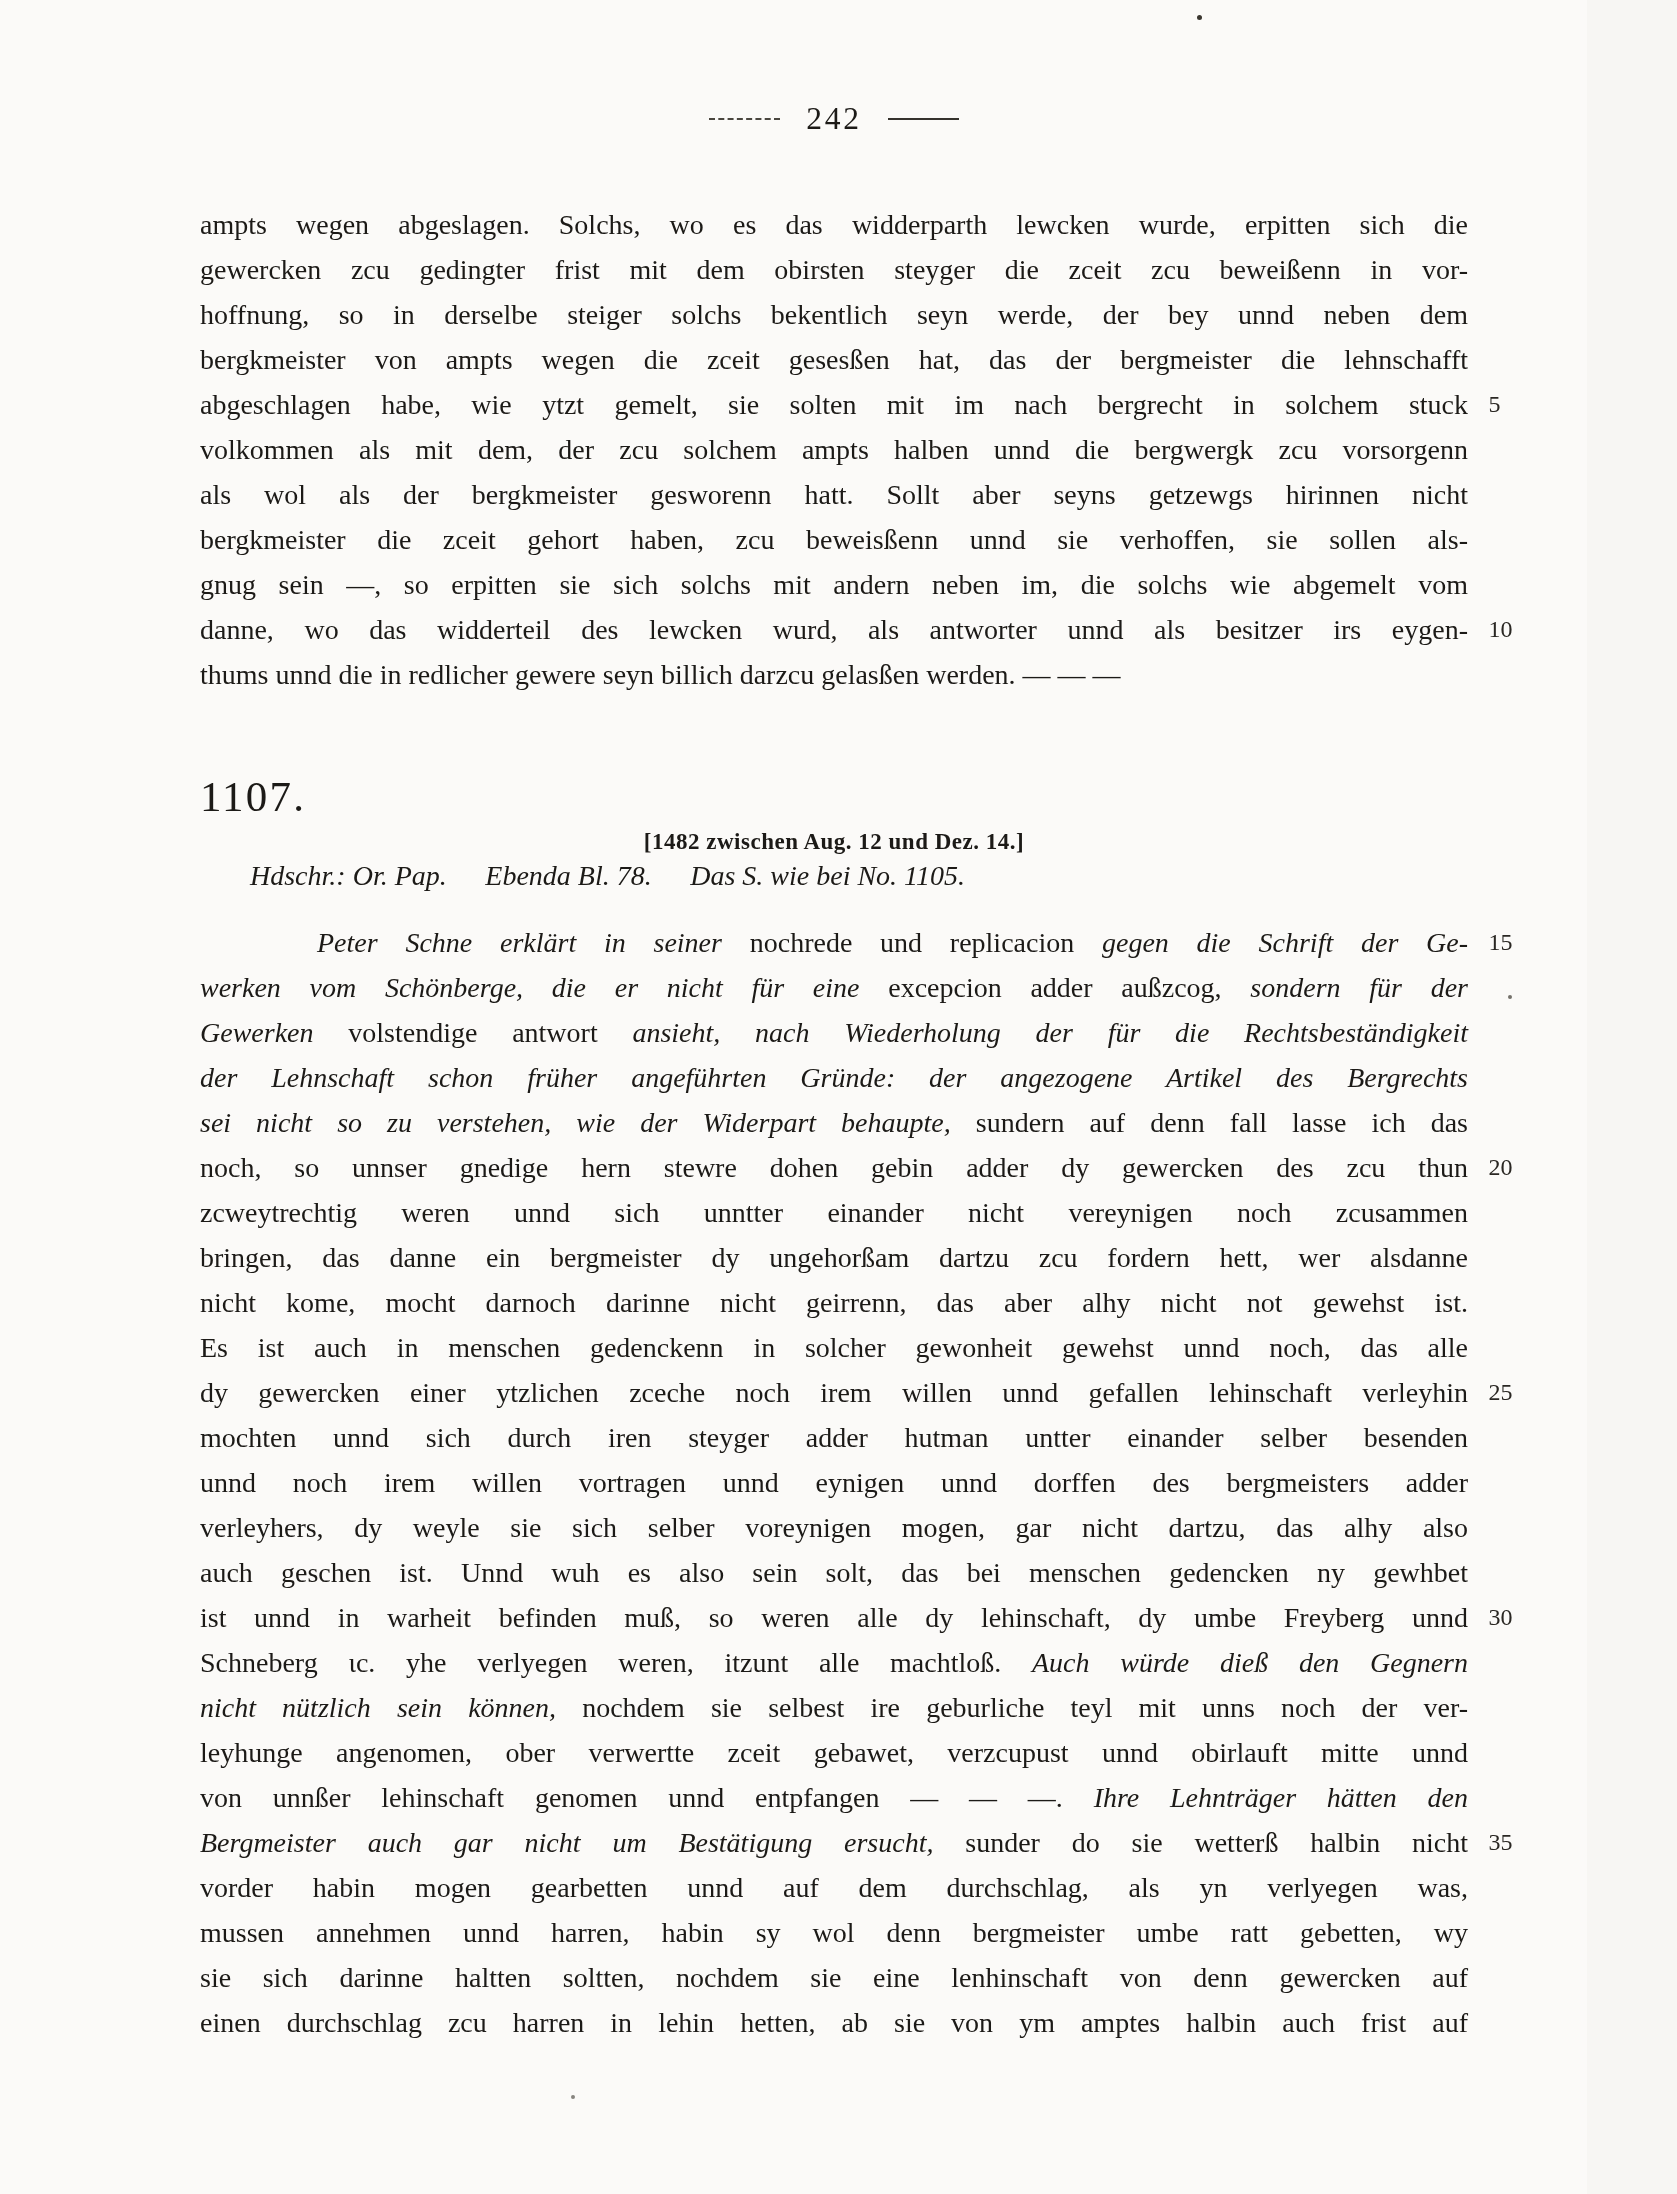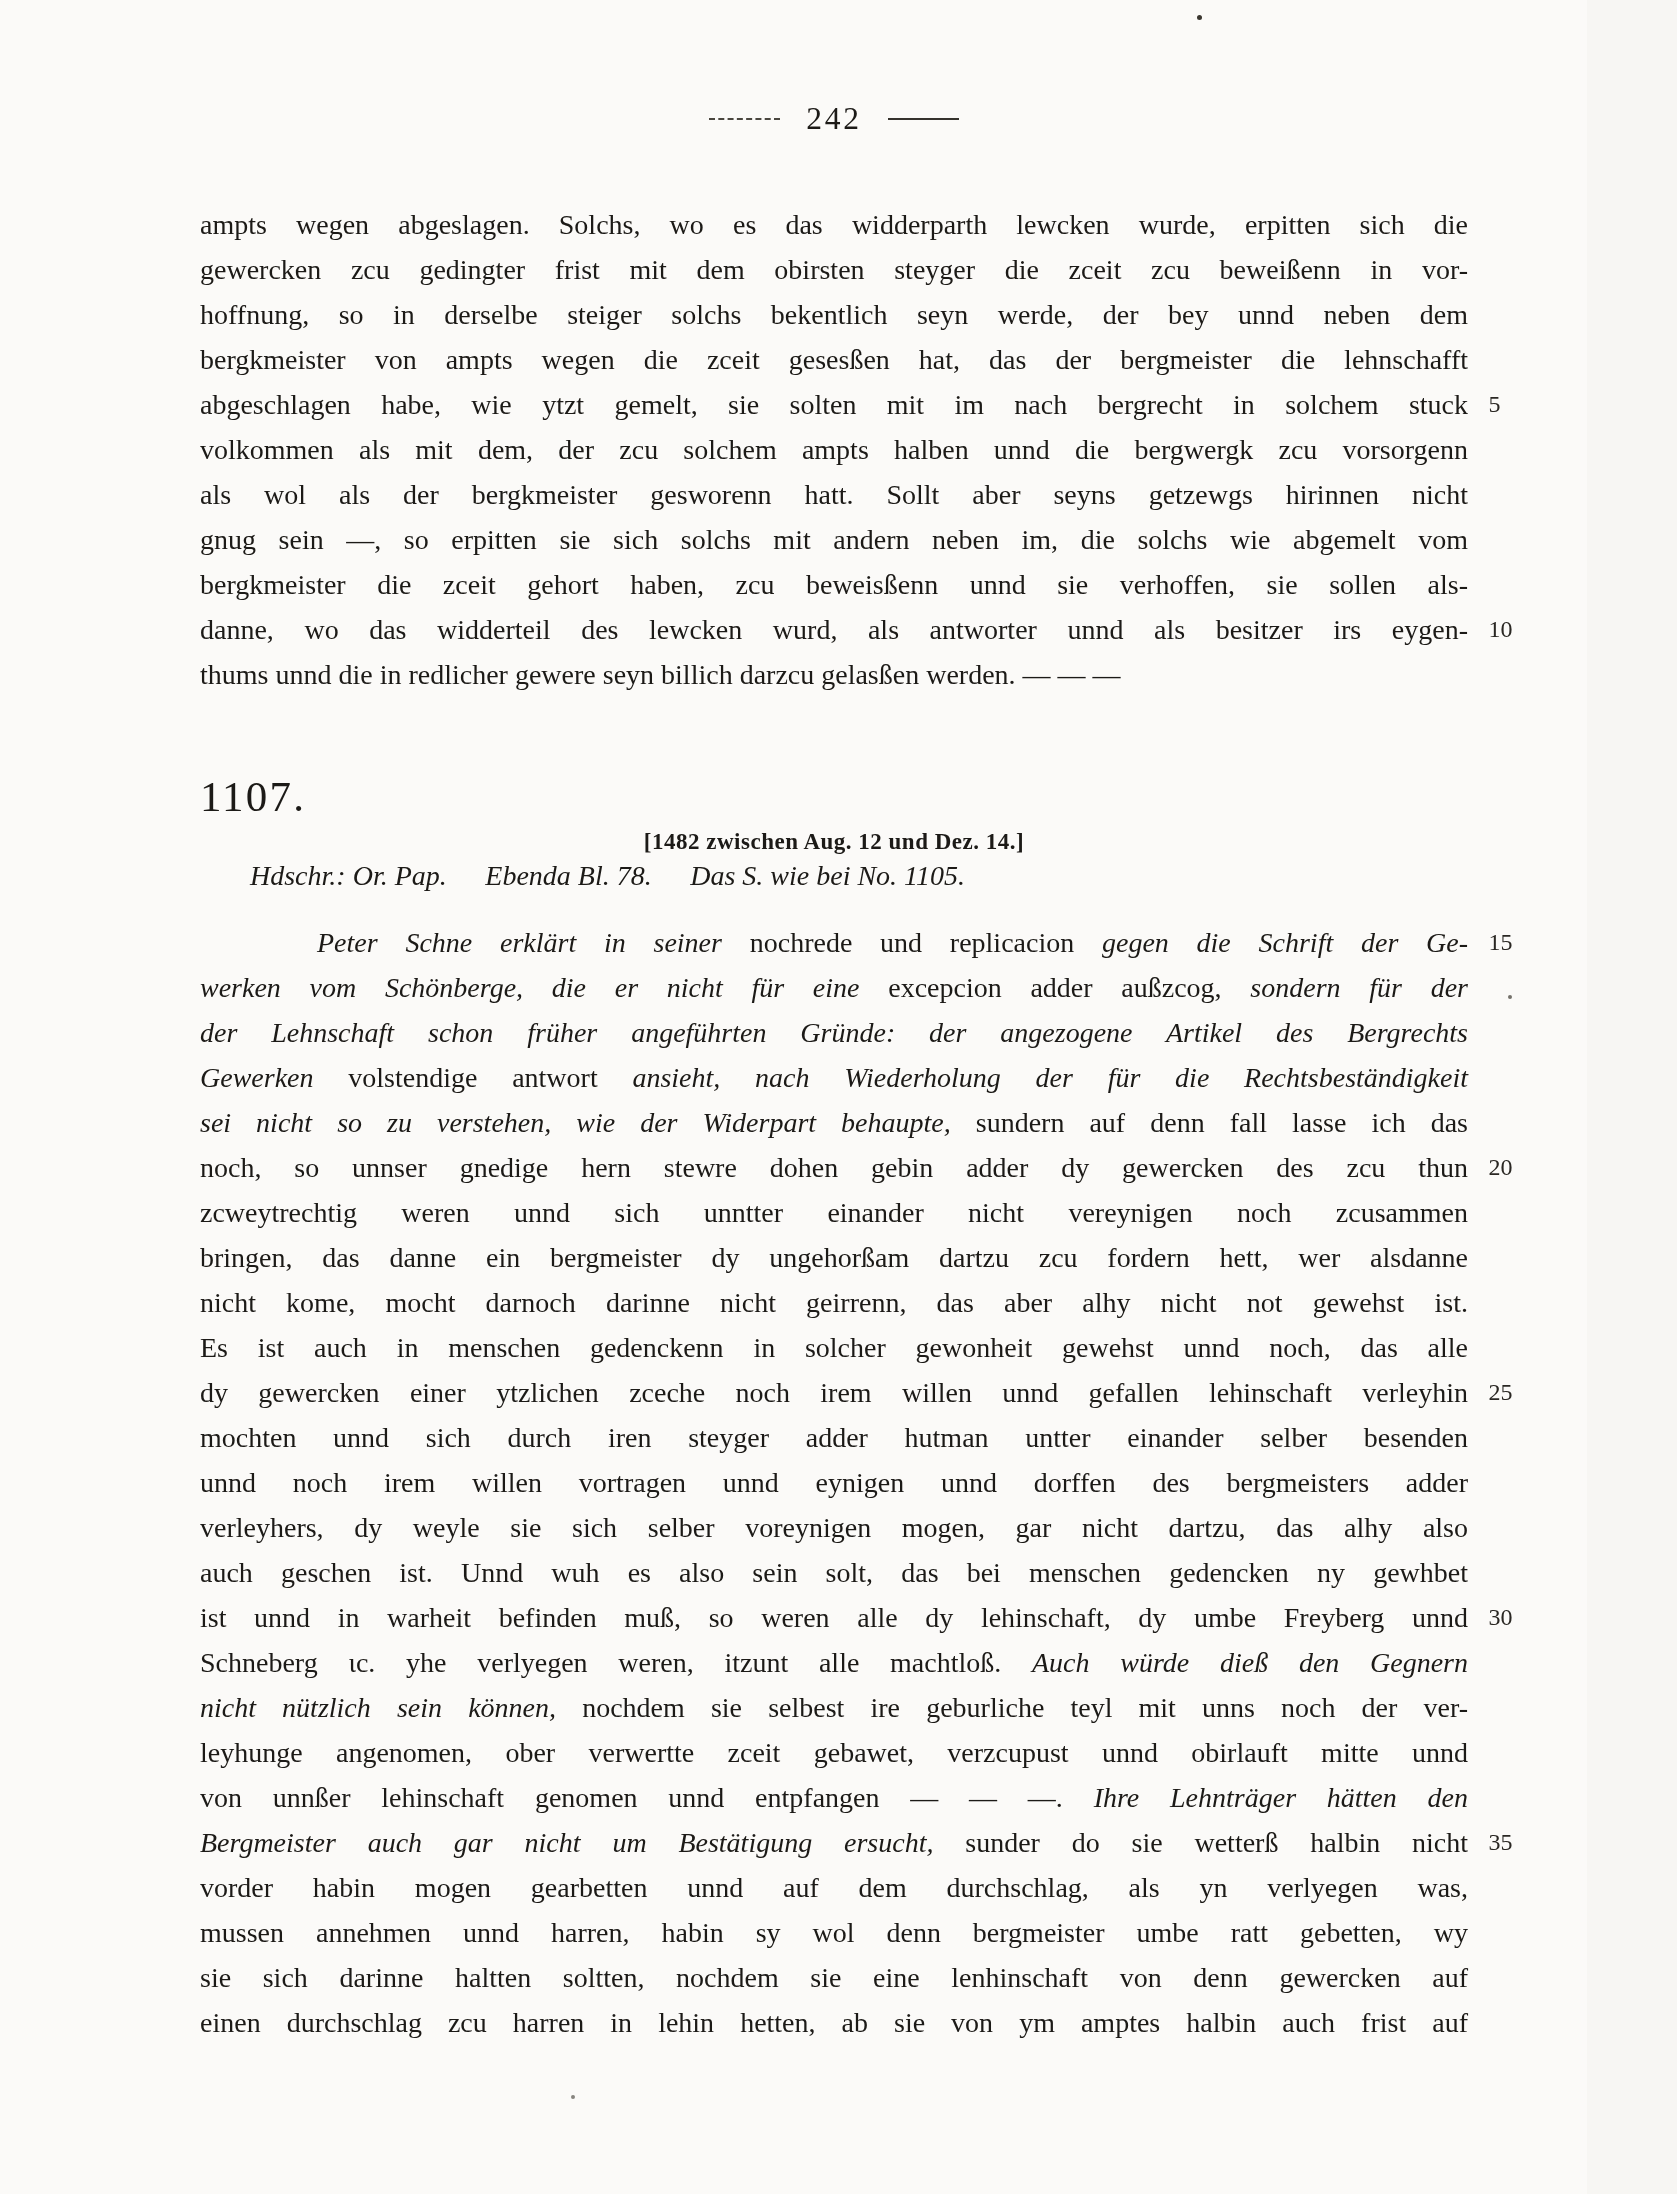--- a/index.html
+++ b/index.html
@@ -122,41 +122,41 @@
   <section class="textblock">
 
     <div class="para para1">
         <div class="line"><span class="rm">ampts wegen abgeslagen.  Solchs, wo es das widderparth lewcken wurde, erpitten sich die</span></div>
         <div class="line"><span class="rm">gewercken zcu gedingter frist mit dem obirsten steyger die zceit zcu beweißenn in vor-</span></div>
         <div class="line"><span class="rm">hoffnung, so in derselbe steiger solchs bekentlich seyn werde, der bey unnd neben dem</span></div>
         <div class="line"><span class="rm">bergkmeister von ampts wegen die zceit gesesßen hat, das der bergmeister die lehnschafft</span></div>
         <div class="line"><span class="rm">abgeschlagen habe, wie ytzt gemelt, sie solten mit im nach bergrecht in solchem stuck</span><span class="linenum">5</span></div>
         <div class="line"><span class="rm">volkommen als mit dem, der zcu solchem ampts halben unnd die bergwergk zcu vorsorgenn</span></div>
         <div class="line"><span class="rm">als wol als der bergkmeister gesworenn hatt.  Sollt aber seyns getzewgs hirinnen nicht</span></div>
+        <div class="line"><span class="rm">bergkmeister die zceit gehort haben, zcu beweisßenn unnd sie verhoffen, sie sollen als-</span></div>
         <div class="line"><span class="rm">gnug sein —, so erpitten sie sich solchs mit andern neben im, die solchs wie abgemelt vom</span></div>
-        <div class="line"><span class="rm">bergkmeister die zceit gehort haben, zcu beweisßenn unnd sie verhoffen, sie sollen als-</span></div>
         <div class="line"><span class="rm">danne, wo das widderteil des lewcken wurd, als antworter unnd als besitzer irs eygen-</span><span class="linenum">10</span></div>
         <div class="line no-just"><span class="rm">thums unnd die in redlicher gewere seyn billich darzcu gelasßen werden. — — —</span></div>
       </div>
 
     <div class="docheading">
       <h2 class="docnum">1107.</h2>
       <div class="docdate">[1482 zwischen Aug. 12 und Dez. 14.]</div>
       <div class="docsource">
         <span class="src-seg">Hdschr.: Or. Pap.</span>
         <span class="src-seg">Ebenda Bl. 78.</span>
         <span class="src-seg">Das S. wie bei No. 1105.</span>
       </div>
     </div>
 
     <div class="para para2">
         <div class="line indent"><span class="it">Peter Schne erklärt in seiner</span> <span class="rm">nochrede und replicacion</span> <span class="it">gegen die Schrift der Ge-</span><span class="linenum">15</span></div>
         <div class="line"><span class="it">werken vom Schönberge, die er nicht für eine</span> <span class="rm">excepcion adder außzcog,</span> <span class="it">sondern für der</span></div>
+        <div class="line"><span class="it">Gewerken</span> <span class="rm">volstendige antwort</span> <span class="it">ansieht, nach Wiederholung der für die Rechtsbeständigkeit</span></div>
         <div class="line"><span class="it">der Lehnschaft schon früher angeführten Gründe: der angezogene Artikel des Bergrechts</span></div>
-        <div class="line"><span class="it">Gewerken</span> <span class="rm">volstendige antwort</span> <span class="it">ansieht, nach Wiederholung der für die Rechtsbeständigkeit</span></div>
         <div class="line"><span class="it">sei nicht so zu verstehen, wie der Widerpart behaupte,</span> <span class="rm">sundern auf denn fall lasse ich das</span></div>
         <div class="line"><span class="rm">noch, so unnser gnedige hern stewre dohen gebin adder dy gewercken des zcu thun</span><span class="linenum">20</span></div>
         <div class="line"><span class="rm">zcweytrechtig weren unnd sich unntter einander nicht vereynigen noch zcusammen</span></div>
         <div class="line"><span class="rm">bringen, das danne ein bergmeister dy ungehorßam dartzu zcu fordern hett, wer alsdanne</span></div>
         <div class="line"><span class="rm">nicht kome, mocht darnoch darinne nicht geirrenn, das aber alhy nicht not gewehst ist.</span></div>
         <div class="line"><span class="rm">Es ist auch in menschen gedenckenn in solcher gewonheit gewehst unnd noch, das alle</span></div>
         <div class="line"><span class="rm">dy gewercken einer ytzlichen zceche noch irem willen unnd gefallen lehinschaft verleyhin</span><span class="linenum">25</span></div>
         <div class="line"><span class="rm">mochten unnd sich durch iren steyger adder hutman untter einander selber besenden</span></div>
         <div class="line"><span class="rm">unnd noch irem willen vortragen unnd eynigen unnd dorffen des bergmeisters adder</span></div>
         <div class="line"><span class="rm">verleyhers, dy weyle sie sich selber voreynigen mogen, gar nicht dartzu, das alhy also</span></div>

